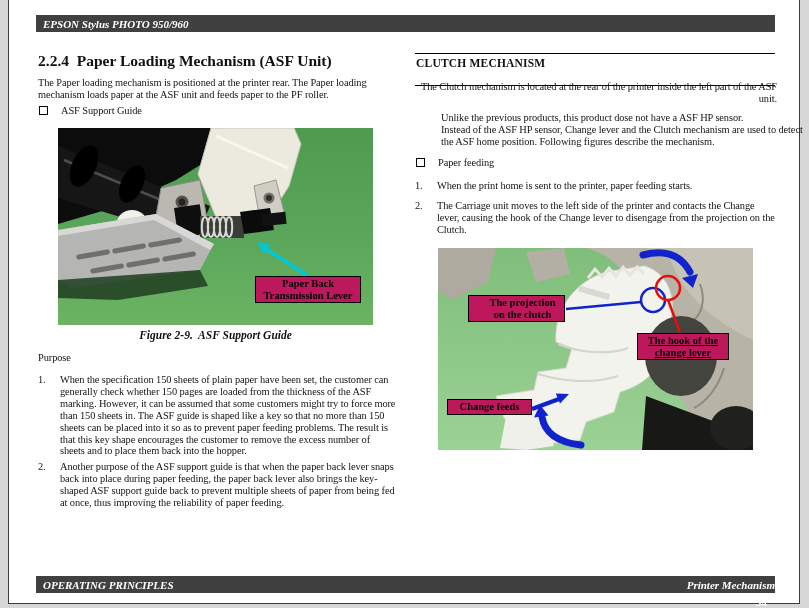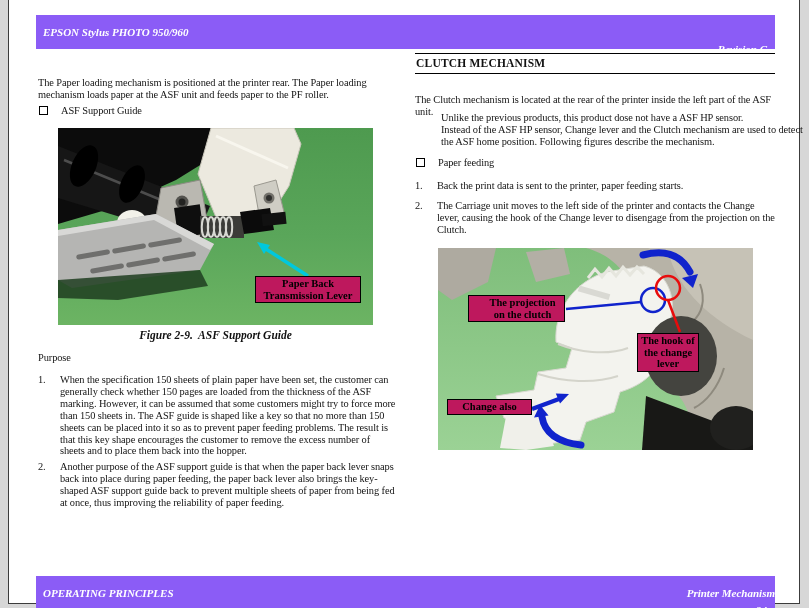--- a/index.html
+++ b/index.html
@@ -4,32 +4,32 @@
 <style>
   * { margin:0; padding:0; box-sizing:border-box; }
   html,body { width:809px; height:608px; }
   body { font-family:"Liberation Serif", serif; background:#d7d7d7; overflow:hidden; }
   .canvas { position:relative; width:809px; height:608px; background:#d7d7d7; }
   .page { position:absolute; left:8px; top:-3px; width:792px; height:607px;
           background:#ffffff; border:1px solid #3c3c3c; }
   .abs { position:absolute; }
 
   
-  .bar { position:absolute; left:36px; width:739px; height:34px; background:#8b5cf6;
+  .bar { position:absolute; left:36px; width:739px; height:17px; background:#404040;
          color:#fff; font-weight:bold; font-style:italic; font-size:11px;
          display:flex; align-items:center; }
   .bar .l { padding-left:7px; }
   .bar .c { position:absolute; left:0; right:0; text-align:right; }
   .bar .r { position:absolute; right:8px;margin-top:34px; }
 
   
   .h1 { font-size:15.5px; font-weight:bold; color:#111; }
   .body-txt { font-size:10.4px; line-height:11.9px; color:#141414; letter-spacing:-0.1px; }
   .rule-head { border-top:1.2px solid #000; border-bottom:1.8px solid #000;
-               font-size:11.5px; font-weight:bold; color:#111; padding:3px 0 4px 1px; letter-spacing:0.2px; }
+               font-size:11.5px; font-weight:bold; color:#111; padding:3px 0 16px 1px; letter-spacing:0.2px; }
   .chk-row { display:flex; align-items:center; }
   .chk { width:9px; height:9px; border:1.2px solid #000; background:#fff; margin-right:13px; flex:none; }
   .li { display:flex; }
   .li .num { width:22px; flex:none; }
   .caption { font-size:11.5px; font-weight:bold; color:#111; text-align:center; }
 
   
   .photo { position:absolute; overflow:hidden; }
   .photo svg { position:absolute; left:0; top:0; }
   .callout { position:absolute; background:#be185d; border:1.5px solid #000; color:#000;
@@ -40,20 +40,21 @@
 <body>
 
 <div class="canvas">
   <div class="page"></div>
 
   <div class="bar" style="top:15px;">
     <span class="l">EPSON Stylus PHOTO 950/960</span>
     <span class="r">Revision C</span>
   </div>
 
+  <div class="abs h1" style="left:38px; top:52px;">2.2.4&nbsp; Paper Loading Mechanism (ASF Unit)</div>
 
   <div class="abs body-txt" style="left:38px; top:77px; width:356px;">The Paper loading mechanism is positioned at the printer rear. The Paper loading mechanism loads paper at the ASF unit and feeds paper to the PF roller.</div>
 
   <div class="abs chk-row" style="left:39px; top:105px;justify-content:center;">
     <span class="chk"></span>
     <span class="body-txt">ASF Support Guide</span>
   </div>
 
   <div class="photo" style="left:58px; top:128px; width:315px; height:197px;">
     <svg width="315" height="197" viewBox="0 0 315 197">
@@ -122,35 +123,35 @@
     <span class="num">1.</span>
     <span>When the specification 150 sheets of plain paper have been set, the customer can generally check whether 150 pages are loaded from the thickness of the ASF marking. However, it can be assumed that some customers might try to force more than 150 sheets in. The ASF guide is shaped like a key so that no more than 150 sheets can be placed into it so as to prevent paper feeding problems. The result is that this key shape encourages the customer to remove the excess number of sheets and to place them back into the hopper.</span>
   </div>
   <div class="abs li body-txt" style="left:38px; top:461px; width:358px;">
     <span class="num">2.</span>
     <span>Another purpose of the ASF support guide is that when the paper back lever snaps back into place during paper feeding, the paper back lever also brings the key-shaped ASF support guide back to prevent multiple sheets of paper from being fed at once, thus improving the reliability of paper feeding.</span>
   </div>
 
   <div class="abs rule-head" style="left:415px; top:53px; width:360px;">CLUTCH MECHANISM</div>
 
-  <div class="abs body-txt" style="left:415px; top:94px; width:362px;">The Clutch mechanism is located at the rear of the printer inside the left part of the ASF unit.</div>
+  <div class="abs body-txt" style="left:415px; top:81px; width:362px;text-align:right;">The Clutch mechanism is located at the rear of the printer inside the left part of the ASF unit.</div>
 
   <div class="abs body-txt" style="left:415px; top:112px; width:362px;margin-left:26px;">
     <div>Unlike the previous products, this product dose not have a ASF HP sensor.</div>
     <div>Instead of the ASF HP sensor, Change lever and the Clutch mechanism are used to detect the ASF home position. Following figures describe the mechanism.</div>
   </div>
 
   <div class="abs chk-row" style="left:416px; top:157px;">
     <span class="chk"></span>
     <span class="body-txt">Paper feeding</span>
   </div>
 
   <div class="abs li body-txt" style="left:415px; top:180px; width:362px;">
     <span class="num">1.</span>
-    <span>Back the print data is sent to the printer, paper feeding starts.</span>
+    <span>When the print home is sent to the printer, paper feeding starts.</span>
   </div>
   <div class="abs li body-txt" style="left:415px; top:200px; width:362px;">
     <span class="num">2.</span>
     <span>The Carriage unit moves to the left side of the printer and contacts the Change lever, causing the hook of the Change lever to disengage from the projection on the Clutch.</span>
   </div>
 
   <div class="photo" style="left:438px; top:248px; width:315px; height:202px;">
     <svg width="315" height="202" viewBox="0 0 315 202">
       <defs>
         <linearGradient id="g10" x1="0" y1="0" x2="0" y2="1">
@@ -186,22 +187,22 @@
         <circle cx="230" cy="40" r="12" fill="none" stroke="#e80c0c" stroke-width="2.5"></circle>
         <line x1="128" y1="61" x2="203" y2="54" stroke="#1023cc" stroke-width="2.5"></line>
         <line x1="230" y1="52" x2="242" y2="84" stroke="#e80c0c" stroke-width="2.5"></line>
         <line x1="94" y1="161" x2="121" y2="151" stroke="#1023cc" stroke-width="4.5"></line>
         <polygon points="131,146 122,155.6 117.8,145.4" fill="#1023cc"></polygon>
         <path d="M143,197 Q108,193 104,169" fill="none" stroke="#1023cc" stroke-width="7" stroke-linecap="round"></path>
         <polygon points="102,157 110.5,167.5 96,169.5" fill="#1023cc"></polygon>
       </g>
     </svg>
     <div class="callout" style="left:30px; top:47px; width:97px;padding-left:14px;">The projection on the clutch</div>
-    <div class="callout" style="left:199px; top:85px; width:62px;">The hook of the change lever</div>
-    <div class="callout" style="left:9px; top:151px; width:85px;">Change also</div>
+    <div class="callout" style="left:199px; top:85px; width:92px;text-decoration:underline;">The hook of the change lever</div>
+    <div class="callout" style="left:9px; top:151px; width:85px;">Change feeds</div>
   </div>
 
   <div class="bar" style="top:576px;">
     <span class="l">OPERATING PRINCIPLES</span>
     <span class="c">Printer Mechanism</span>
     <span class="r">34</span>
   </div>
 </div>
 
 </body></html>

